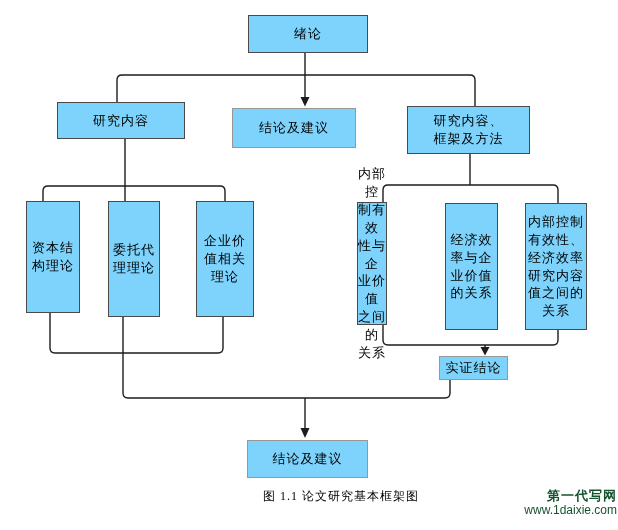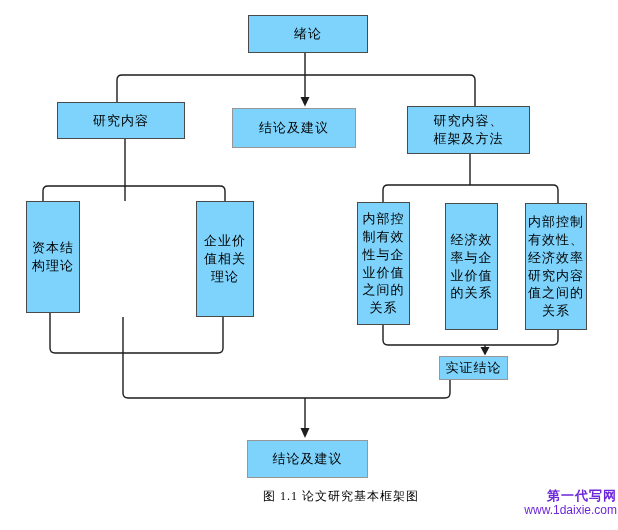--- a/index.html
+++ b/index.html
@@ -31,21 +31,21 @@
     left:0;top:488px;width:618px;
     text-align:center;
     font-size:12px;
     letter-spacing:1px;
     padding-left:32px;
   }
   .watermark{
     position:absolute;
     right:1px;top:489px;
     text-align:right;
-    color:#6d28d9;
+    color:#14532d;
     line-height:1.15;
   }
   .watermark .wm-site{font-size:13px;font-weight:700;letter-spacing:1px;}
   .watermark .wm-url{font-size:12px;font-family:"Liberation Sans","DejaVu Sans",sans-serif;}
 </style>
 </head>
 <body>
 
 <div id="stage">
 
@@ -82,25 +82,27 @@
 
   <div class="box" style="left:248px;top:15px;width:120px;height:38px;">绪论</div>
 
   <div class="box" style="left:57px;top:102px;width:128px;height:37px;">研究内容</div>
   <div class="box light" style="left:232px;top:108px;width:124px;height:40px;">结论及建议</div>
   <div class="box" style="left:407px;top:106px;width:123px;height:48px;">研究内容、
 框架及方法</div>
 
   <div class="box" style="left:26px;top:201px;width:54px;height:112px;">资本结
 构理论</div>
+  <div class="box" style="left:108px;top:201px;width:52px;height:116px;">委托代
+理理论</div>
   <div class="box" style="left:196px;top:201px;width:58px;height:116px;">企业价
 值相关
 理论</div>
 
-  <div class="box" style="left:357px;top:202px;width:53px;height:123px;">内部控
+  <div class="box" style="left:357px;top:202px;width:30px;height:123px;">内部控
 制有效
 性与企
 业价值
 之间的
 关系</div>
   <div class="box" style="left:445px;top:203px;width:53px;height:127px;">经济效
 率与企
 业价值
 的关系</div>
   <div class="box" style="left:525px;top:203px;width:62px;height:127px;">内部控制

